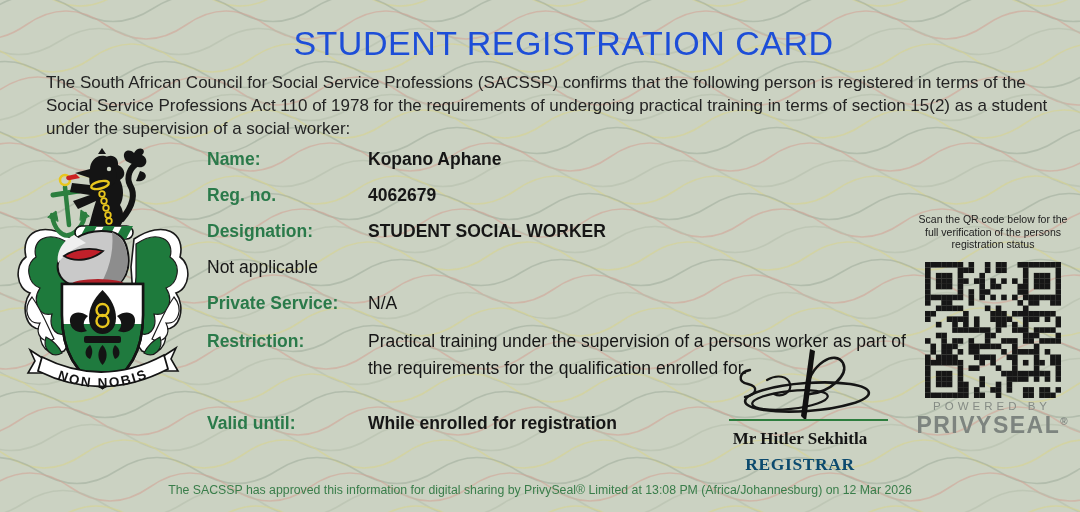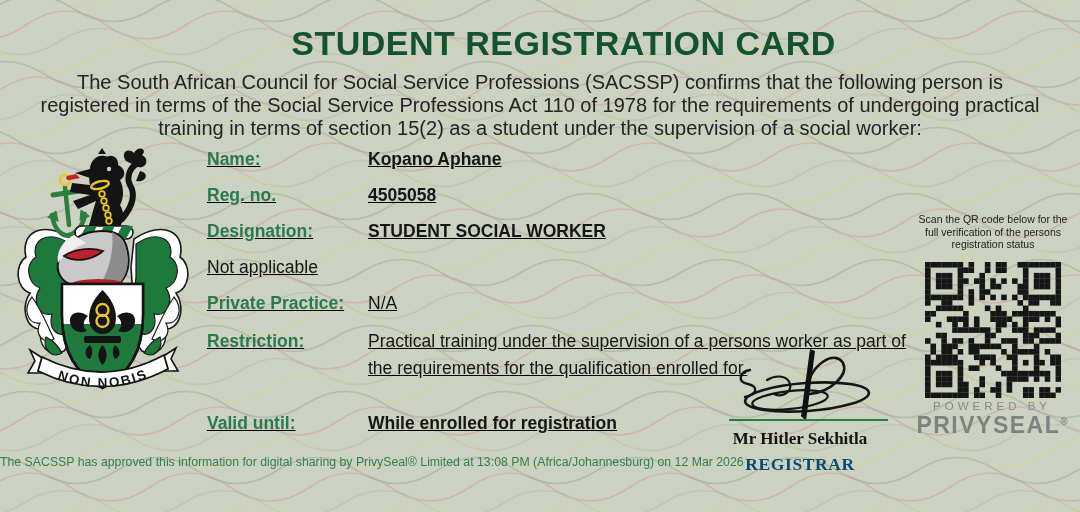--- a/index.html
+++ b/index.html
@@ -3,29 +3,29 @@
 <meta charset="utf-8">
 <style>
   html,body{margin:0;padding:0;background:#e8e8e8;}
   .card{
     position:relative;width:1080px;height:512px;overflow:hidden;
     background:#cbd2c2;font-family:"Liberation Sans", sans-serif;
   }
   .waves{position:absolute;left:0;top:0;width:1080px;height:512px;}
   .title{
     position:absolute;left:0;right:0;top:24px;text-align:center;
-    font-size:34px;font-weight:bold;color:#14532d;letter-spacing:.5px;margin-left:47px;
+    font-size:34px;font-weight:normal;color:#1d4ed8;letter-spacing:.5px;margin-left:47px;
   }
   .intro{
-    position:absolute;left:30px;right:30px;top:71px;text-align:center;
-    font-size:20px;line-height:23px;color:#242424;
+    position:absolute;left:46px;right:30px;top:71px;
+    font-size:17px;line-height:23px;color:#242424;
   }
   .crest{position:absolute;left:12px;top:147px;width:182px;height:266px;}
   .fields{position:absolute;left:207px;top:146px;}
-  .frow{display:flex;margin-bottom:10px;text-decoration:underline;}
+  .frow{display:flex;margin-bottom:10px;}
   .frow.tall{margin-bottom:28px;margin-top:12px;}
   .flabel{flex:none;width:161px;font-size:17.5px;line-height:26px;font-weight:bold;color:#2a7a4a;}
   .fvalue{width:545px;font-size:17.5px;line-height:26px;color:#161616;}
   .frow.tall .fvalue{line-height:27px;}
   .fvalue.b{font-weight:bold;}
   .scan-note{
     position:absolute;left:915px;width:156px;top:213px;text-align:center;
     font-size:10.5px;line-height:12.5px;color:#222222;
   }
   .qr{position:absolute;left:925px;top:262px;width:136px;height:136px;}
@@ -43,21 +43,21 @@
   .signatory{
     position:absolute;left:700px;width:200px;top:429px;text-align:center;
     font-family:"Liberation Serif", serif;font-weight:bold;font-size:17px;color:#141414;
   }
   .registrar{
     position:absolute;left:700px;width:200px;top:454px;text-align:center;
     font-family:"Liberation Serif", serif;font-weight:bold;font-size:17.5px;
     letter-spacing:.6px;color:#0c4a6e;
   }
   .footer{
-    position:absolute;left:0;right:0;top:455px;text-align:left;
+    position:absolute;left:0;right:0;top:483px;text-align:center;
     font-size:12.3px;color:#397d4a;
   }
 </style>
 </head>
 <body>
 
 <div class="card">
 
   <svg class="waves" id="waves" xmlns="http://www.w3.org/2000/svg">
       <path d="M-200,-8 q40,-28 80,0 t80,0 t80,0 t80,0 t80,0 t80,0 t80,0 t80,0 t80,0 t80,0 t80,0 t80,0 t80,0 t80,0 t80,0 t80,0 t80,0 t80,0 t80,0" fill="none" stroke="#d9d48a" stroke-width="1.6" opacity="0.55"></path>
@@ -191,31 +191,31 @@
     </g>
   </svg>
 
   <div class="fields" id="fields">
       <div class="frow">
         <span class="flabel">Name:</span>
         <span class="fvalue b">Kopano Aphane</span>
       </div>
       <div class="frow">
         <span class="flabel">Reg. no.</span>
-        <span class="fvalue b">4505058</span>
+        <span class="fvalue b">4062679</span>
       </div>
       <div class="frow">
         <span class="flabel">Designation:</span>
         <span class="fvalue b">STUDENT SOCIAL WORKER</span>
       </div>
       <div class="frow">
         <span class="fvalue">Not applicable</span>
       </div>
       <div class="frow">
-        <span class="flabel">Private Practice:</span>
+        <span class="flabel">Private Service:</span>
         <span class="fvalue">N/A</span>
       </div>
       <div class="frow tall">
         <span class="flabel">Restriction:</span>
         <span class="fvalue">Practical training under the supervision of a persons worker as part of the requirements for the qualification enrolled for.</span>
       </div>
       <div class="frow">
         <span class="flabel">Valid until:</span>
         <span class="fvalue b">While enrolled for registration</span>
       </div>

